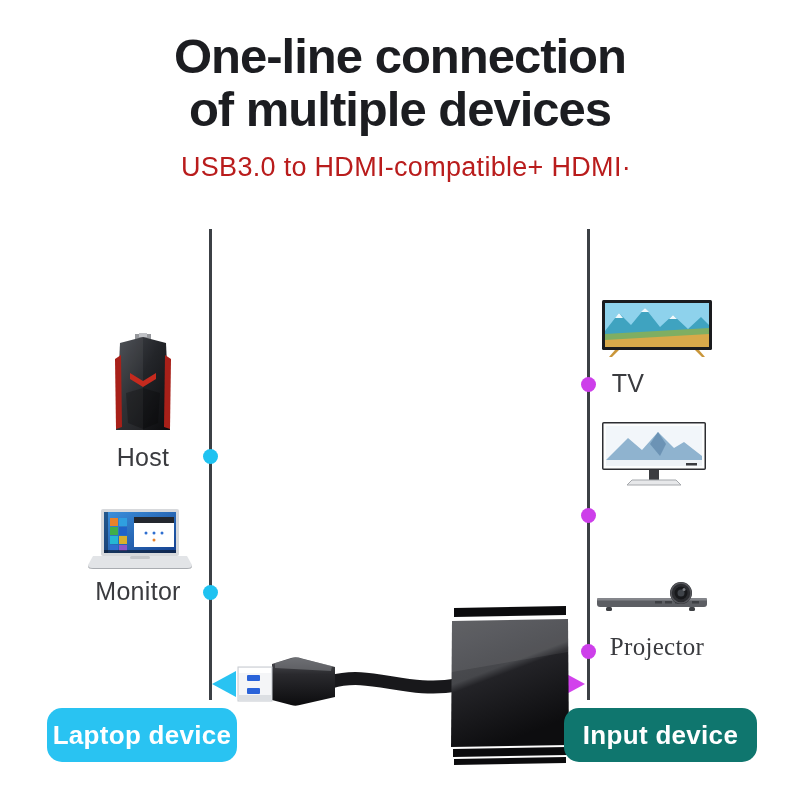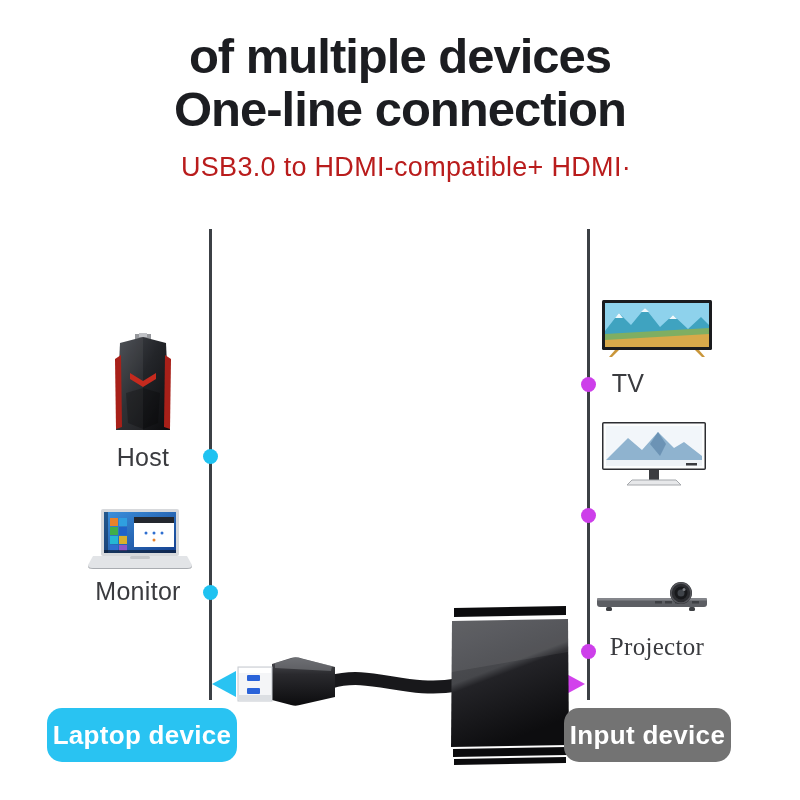--- a/index.html
+++ b/index.html
@@ -44,31 +44,31 @@
   
   .arrow { position:absolute; width:24px; height:26px; }
   #arrow-left  { left:212px; top:671px; }
   #arrow-right { left:561px; top:671px; }
   #adapter { position:absolute; left:235px; top:600px; width:340px; height:170px; }
   
   .pill { position:absolute; top:708px; height:54px; border-radius:15px;
           color:#ffffff; font-size:26px; font-weight:600; letter-spacing:.3px;
           display:flex; align-items:center; justify-content:center; }
   #output-pill { left:47px;  width:190px; background:#29c3f2; }
-  #input-pill  { left:564px; width:167px; background:#737373; }
+  #input-pill  { left:564px; width:193px; background:#0f766e; }
 </style>
 </head>
 <body>
 
 <div id="stage">
 
   <header>
     <h1>
+      <span>One-line connection</span>
       <span>of multiple devices</span>
-      <span>One-line connection</span>
     </h1>
     <p class="subtitle">USB3.0 to HDMI-compatible+ HDMI·</p>
   </header>
 
   <div class="vline" id="left-line"></div>
   <div class="vline" id="right-line"></div>
 
   <span class="dot cyan" id="dot-host"></span>
   <span class="dot cyan" id="dot-laptop"></span>
   <span class="dot magenta" id="dot-tv"></span>

